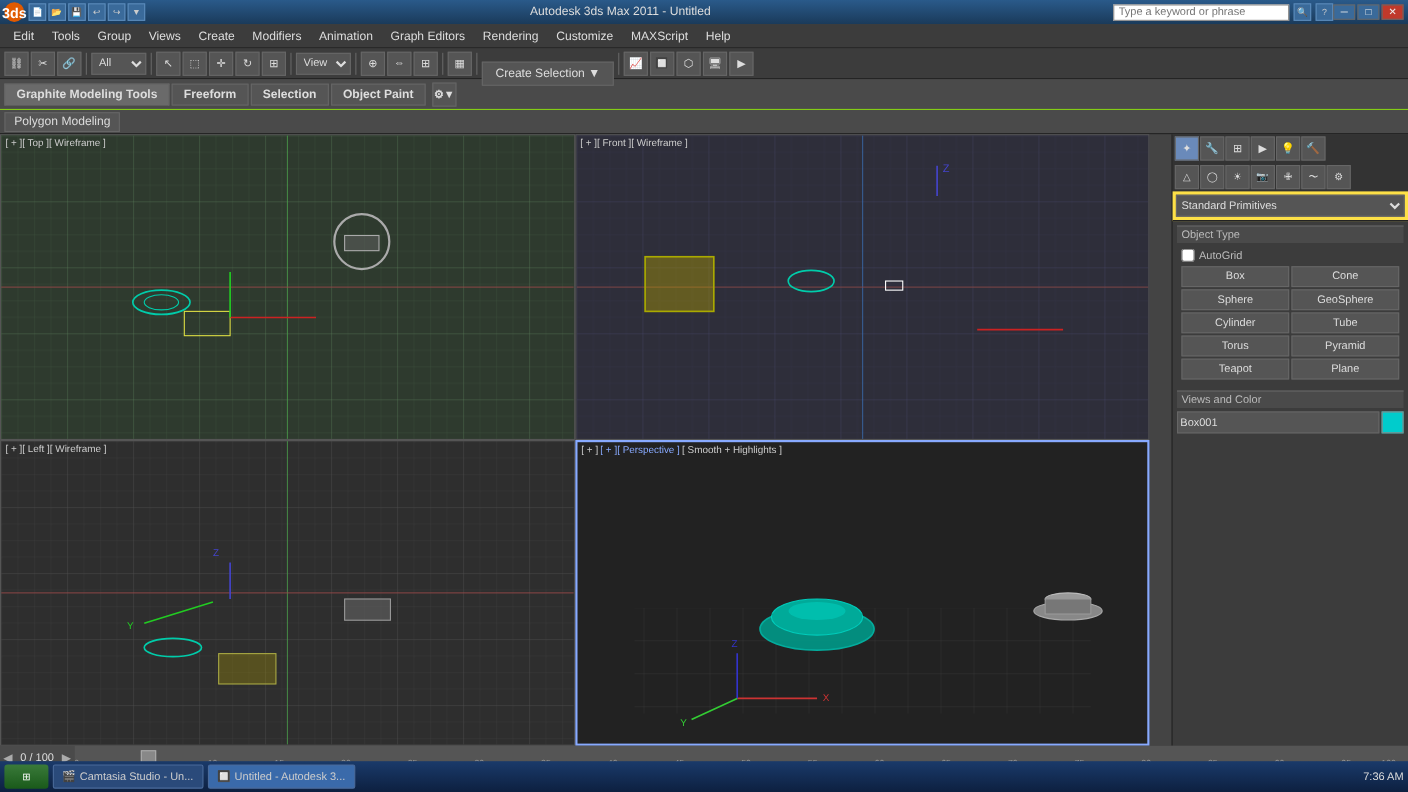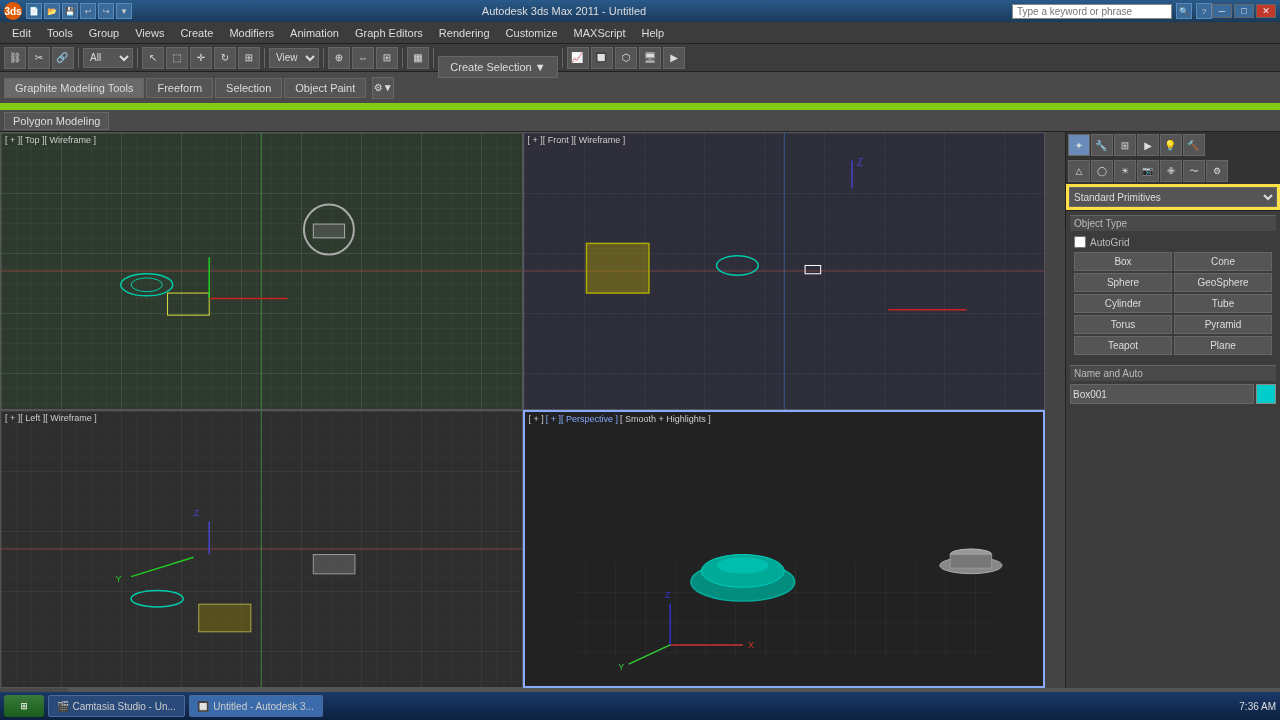--- a/index.html
+++ b/index.html
@@ -1,41 +1,41 @@
 <!DOCTYPE html>
 <html><head>
   <meta charset="utf-8">
   <style>
     * { margin: 0; padding: 0; box-sizing: border-box; }
     body { width: 1280px; height: 720px; overflow: hidden; background: #444; font-family: Arial, sans-serif; font-size: 11px; color: #ccc; user-select: none; }
 
     
     #titlebar { height: 22px; background: linear-gradient(to bottom, #2a5a8a, #1a3a5a); display: flex; align-items: center; justify-content: space-between; padding: 0 4px; }
     #titlebar-left { display: flex; align-items: center; gap: 4px; }
-    #titlebar-logo { width: 18px; height: 18px; background: #e05a00; border-radius: 50%; display: flex; align-items: center; justify-content: center; font-weight: bold; color: white; font-size: 10px; }
+    #titlebar-logo { width: 18px; height: 18px; background: #e05a00; border-radius: 50%; display: flex; align-items: center; justify-content: center; font-weight: bold; color: white; font-size: 13px; }
     #titlebar-tools { display: flex; gap: 2px; }
     .title-btn { width: 16px; height: 16px; background: #3a6a9a; border: 1px solid #5a8aba; display: flex; align-items: center; justify-content: center; font-size: 8px; color: #ccc; cursor: pointer; }
     #titlebar-title { color: #ddd; font-size: 11px; flex: 1; text-align: center; }
     #titlebar-search { background: #fff; border: 1px solid #888; padding: 1px 4px; font-size: 10px; color: #999; width: 160px; }
     #titlebar-actions { display: flex; gap: 2px; align-items: center; }
     .win-btn { width: 20px; height: 14px; display: flex; align-items: center; justify-content: center; font-size: 9px; cursor: pointer; border: 1px solid #666; background: #3a6a9a; color: #eee; }
     .win-btn.close { background: #c0392b; }
 
     
     #menubar { height: 22px; background: #3c3c3c; display: flex; align-items: center; padding: 0 4px; gap: 0; border-bottom: 1px solid #222; }
     .menu-item { padding: 2px 8px; color: #ddd; font-size: 11px; cursor: pointer; height: 22px; display: flex; align-items: center; }
 
     
     #toolbar1 { height: 28px; background: #3c3c3c; display: flex; align-items: center; padding: 0 4px; gap: 2px; border-bottom: 1px solid #222; }
     .tb-btn { width: 22px; height: 22px; background: #555; border: 1px solid #666; display: flex; align-items: center; justify-content: center; font-size: 10px; cursor: pointer; color: #ddd; }
     .tb-separator { width: 1px; height: 20px; background: #666; margin: 0 2px; }
     .tb-dropdown { height: 20px; background: #555; border: 1px solid #666; color: #ddd; font-size: 10px; padding: 0 2px; cursor: pointer; }
 
     
-    #toolbar2 { height: 38px; background: #4a4a4a; display: flex; align-items: center; padding: 0 4px; gap: 2px; border-bottom: 7px solid #84cc16; }
+    #toolbar2 { height: 28px; background: #4a4a4a; display: flex; align-items: center; padding: 0 4px; gap: 2px; border-bottom: 1px solid #84cc16; font-weight: bold; }
     .tab-btn { padding: 2px 10px; background: #555; border: 1px solid #666; color: #ddd; font-size: 11px; cursor: pointer; height: 20px; display: flex; align-items: center; }
     .tab-btn.active { background: #6a6a6a; border-bottom: none; }
 
     
     #toolbar3 { height: 22px; background: #4a4a4a; display: flex; align-items: center; padding: 0 4px; border-bottom: 1px solid #222; }
     .poly-btn { padding: 2px 8px; background: #555; border: 1px solid #666; color: #ddd; font-size: 11px; cursor: pointer; }
 
     
     #main { display: flex; height: calc(720px - 22px - 22px - 28px - 26px - 22px - 44px); gap: 20px; }
 
@@ -383,21 +383,21 @@
         <div class="obj-btn">Cylinder</div>
         <div class="obj-btn">Tube</div>
         <div class="obj-btn">Torus</div>
         <div class="obj-btn">Pyramid</div>
         <div class="obj-btn">Teapot</div>
         <div class="obj-btn">Plane</div>
       </div>
     </div>
 
     <div id="name-color">
-      <div class="section-header">Name and Auto</div>
+      <div class="section-header">Views and Color</div>
       <div class="name-input-row">
         <input type="text" class="name-input" value="Box001" style="">
         <div class="color-swatch" style="background:#00cccc;"></div>
       </div>
     </div>
 
   </div>
 </div>
 
 <div id="bottom-area">

